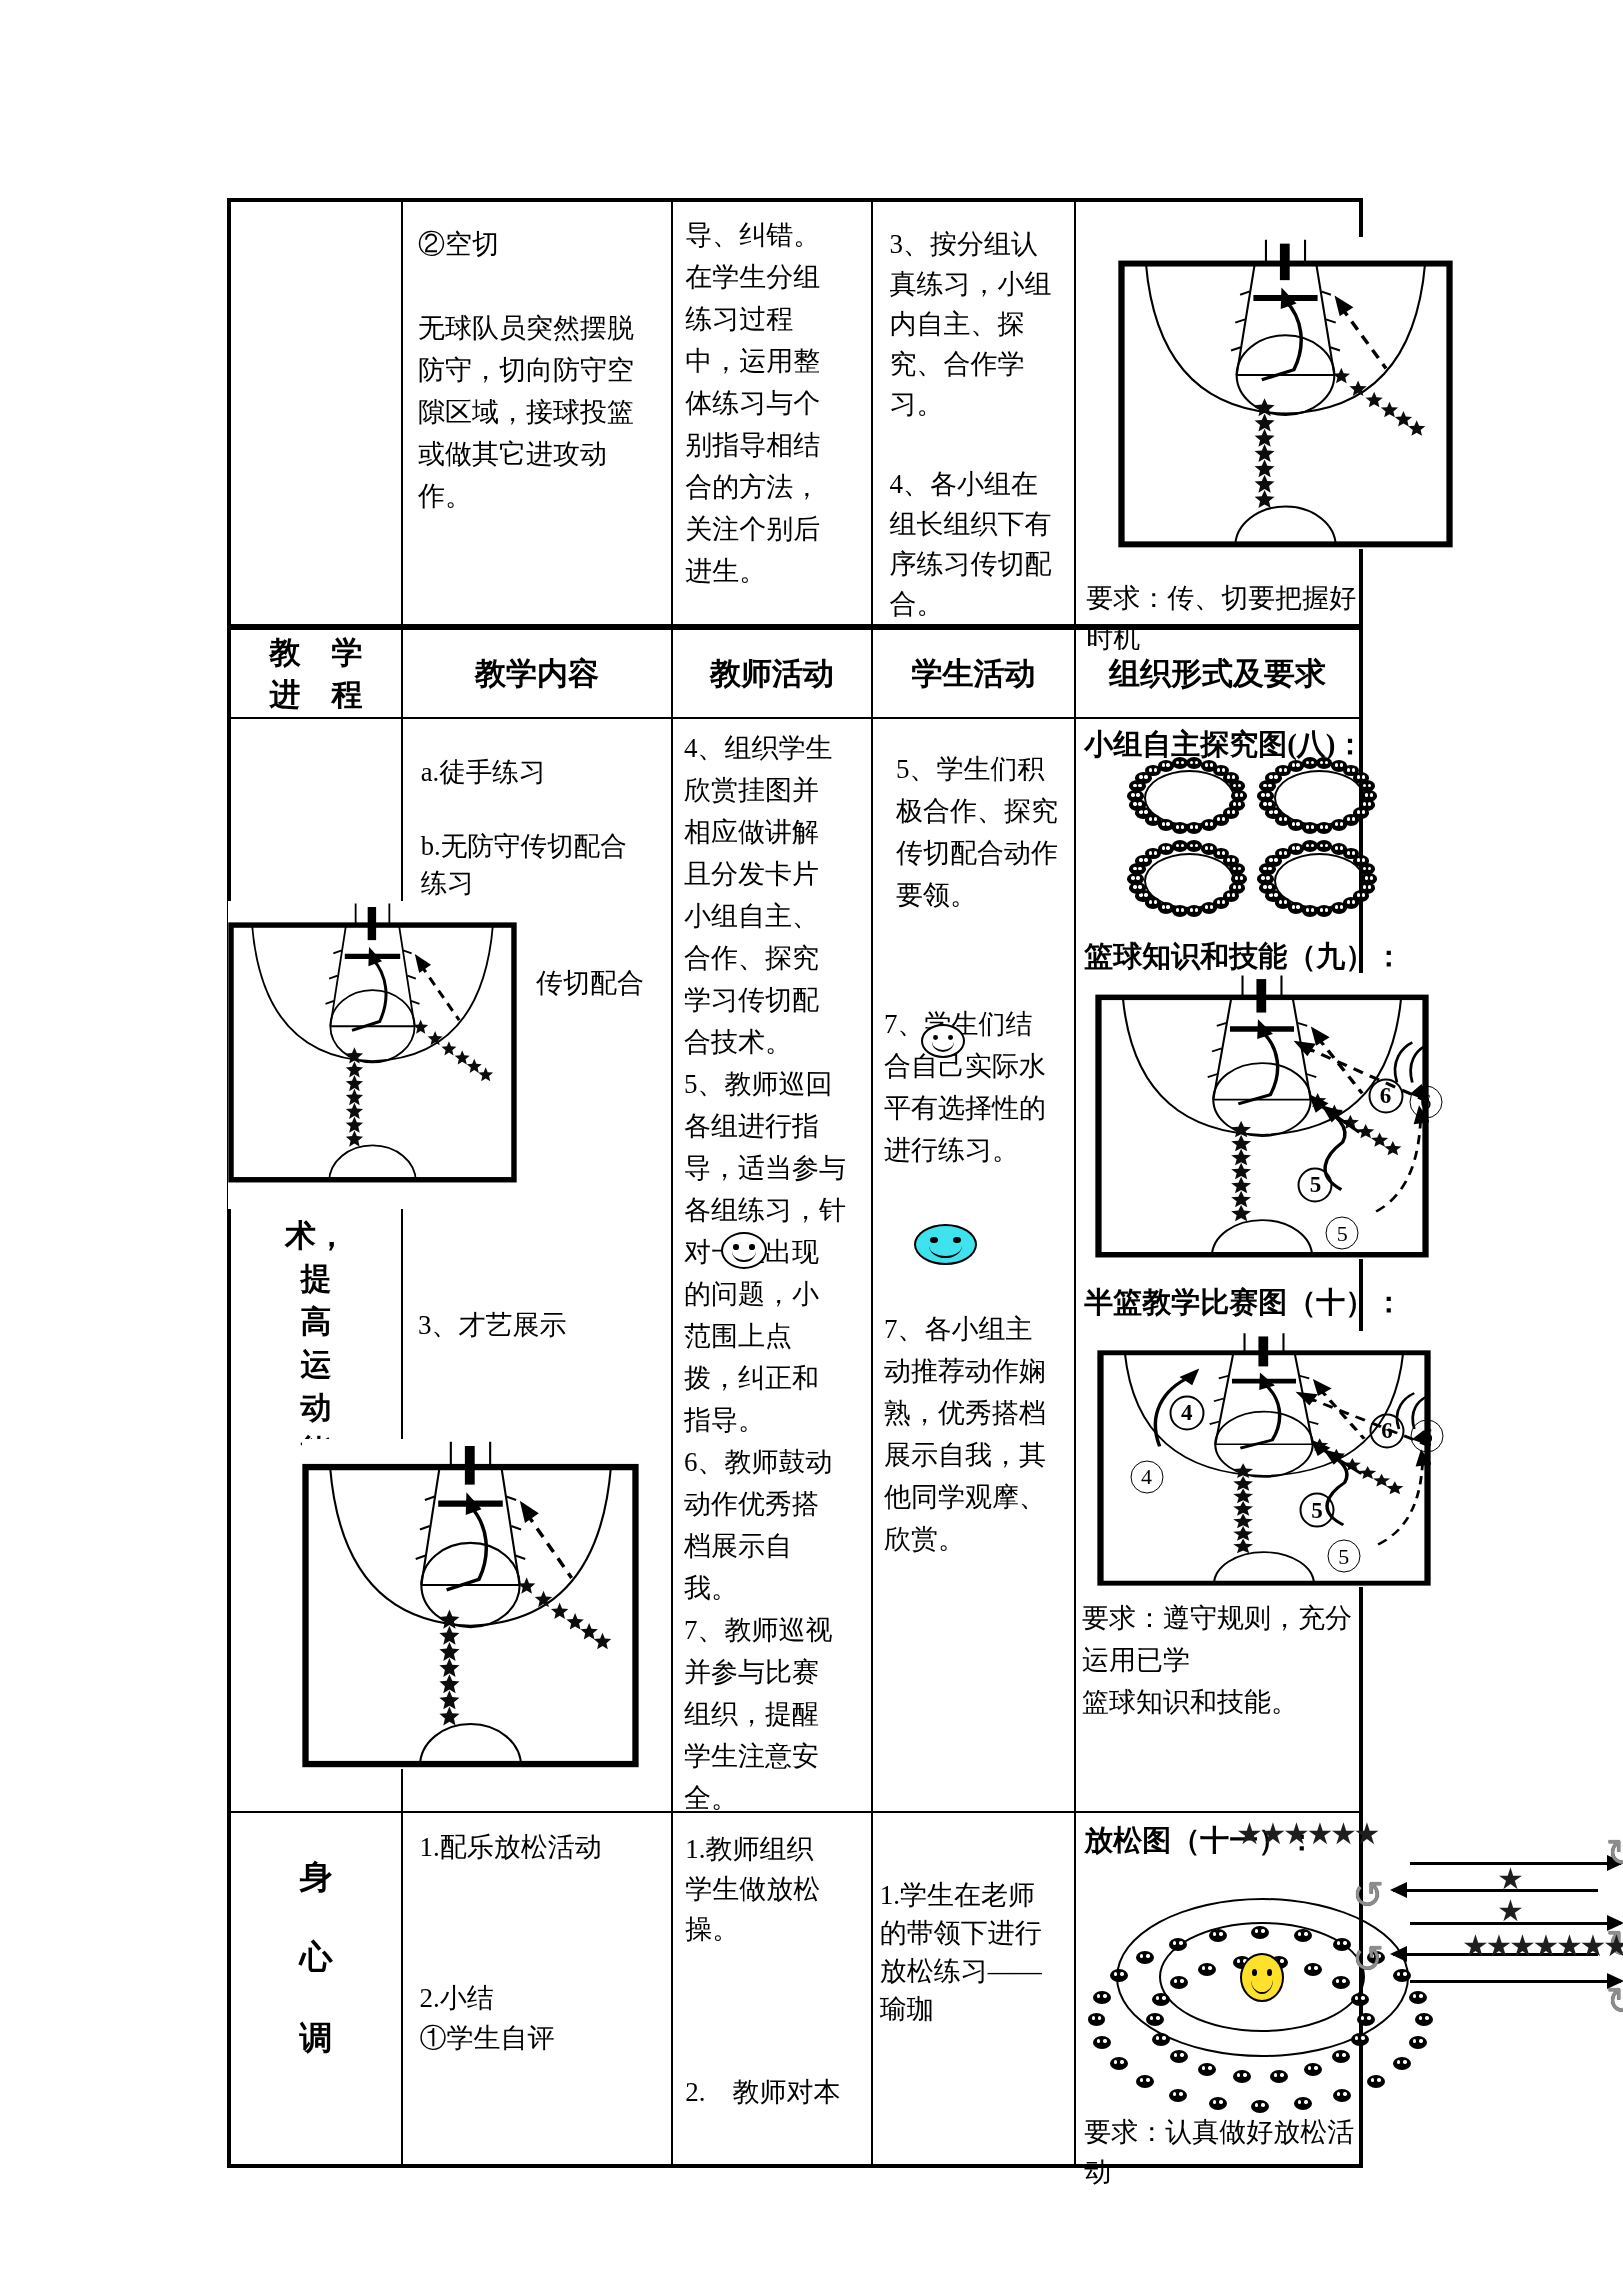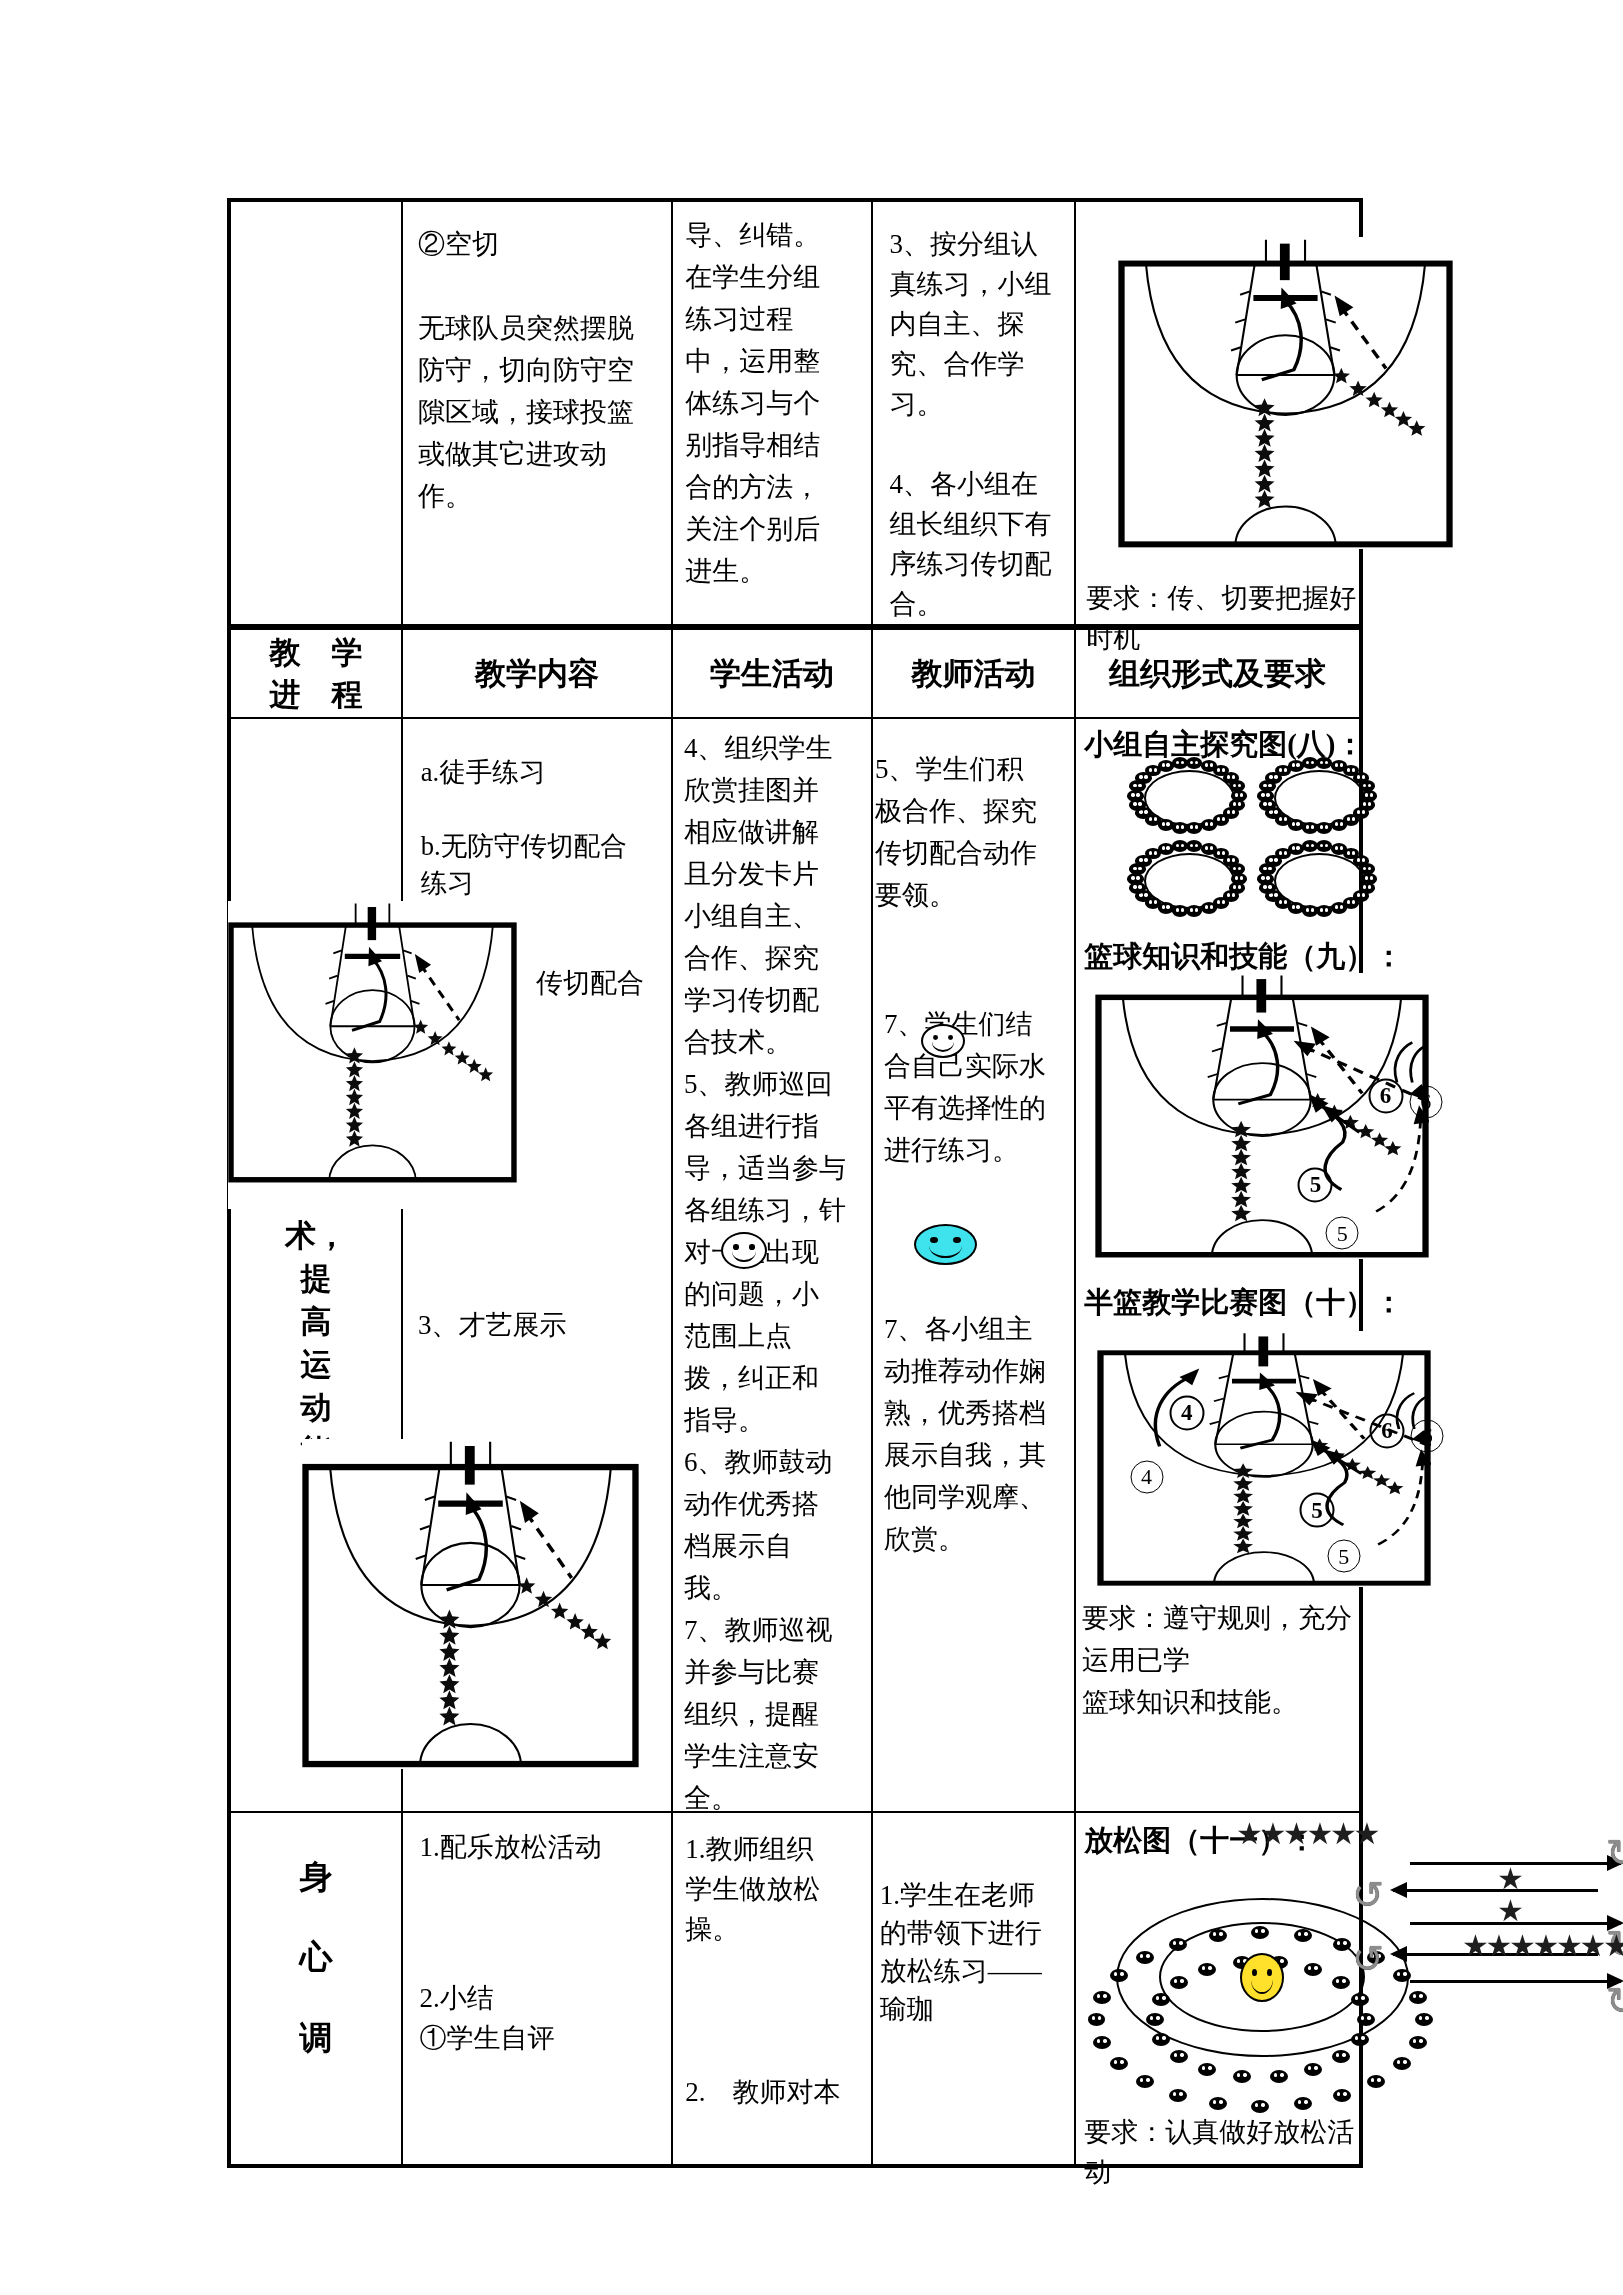--- a/index.html
+++ b/index.html
@@ -132,24 +132,24 @@
     </div>
 
     <div class="cell hd">
       <div>教　学</div>
       <div>进　程</div>
     </div>
     <div class="cell hd">
       <div>教学内容</div>
     </div>
     <div class="cell hd">
+      <div>教师活动</div>
+    </div>
+    <div class="cell hd">
       <div>学生活动</div>
-    </div>
-    <div class="cell hd">
-      <div>教师活动</div>
     </div>
     <div class="cell hd lastcol">
       <div>组织形式及要求</div>
     </div>
 
     <div class="cell r2">
       <div class="vlist" style="left:0;top:496px;width:100%;font-size:31px;">
           <div style="top: 0px;">术，</div>
           <div style="top: 43px;">提</div>
           <div style="top: 86px;">高</div>
@@ -193,21 +193,21 @@
 组织，提醒
 学生注意安
 全。</div>
       <div class="face" style="left:48px;top:513px;width:42px;height:33px;">
           <span class="eye l"></span>
           <span class="eye r"></span>
           <span class="mouth"></span>
         </div>
     </div>
     <div class="cell r2">
-      <div class="pre" style="font-size:27px;line-height:42px;padding:29px 0 0 2px;">5、学生们积
+      <div class="pre" style="font-size:27px;line-height:42px;padding:29px 0 0 23px;">5、学生们积
 极合作、探究
 传切配合动作
 要领。</div>
       <div class="pre abs" style="left:11px;top:240px;font-size:27px;line-height:42px;">7、学生们结
 合自己实际水
 平有选择性的
 进行练习。</div>
       <div class="face" style="left:48px;top:305px;width:40px;height:30px;">
           <span class="eye l"></span>
           <span class="eye r"></span>

